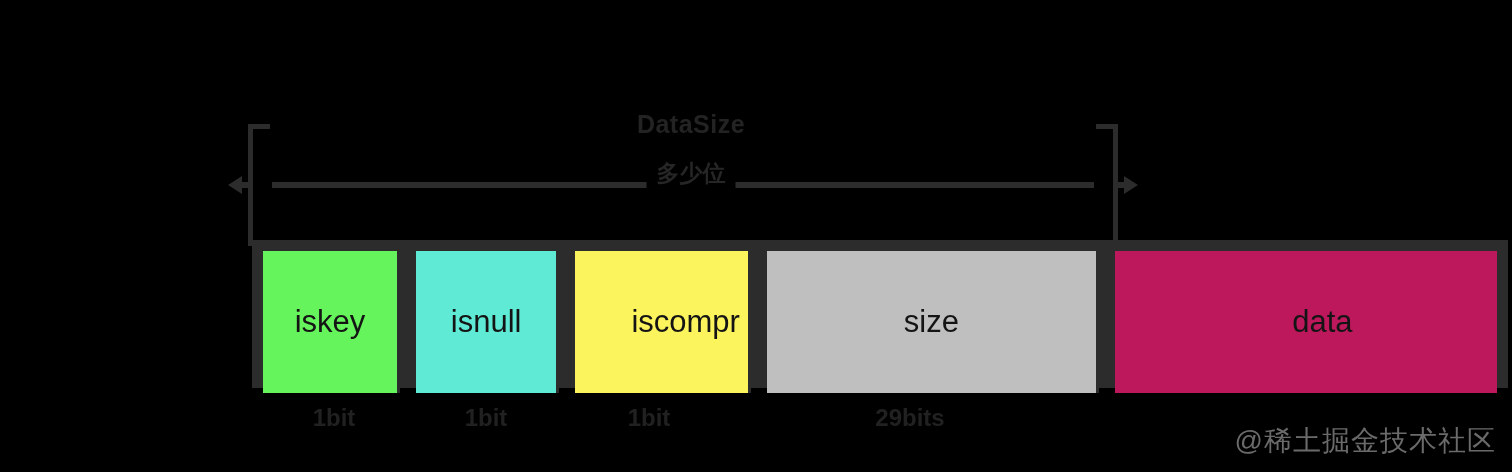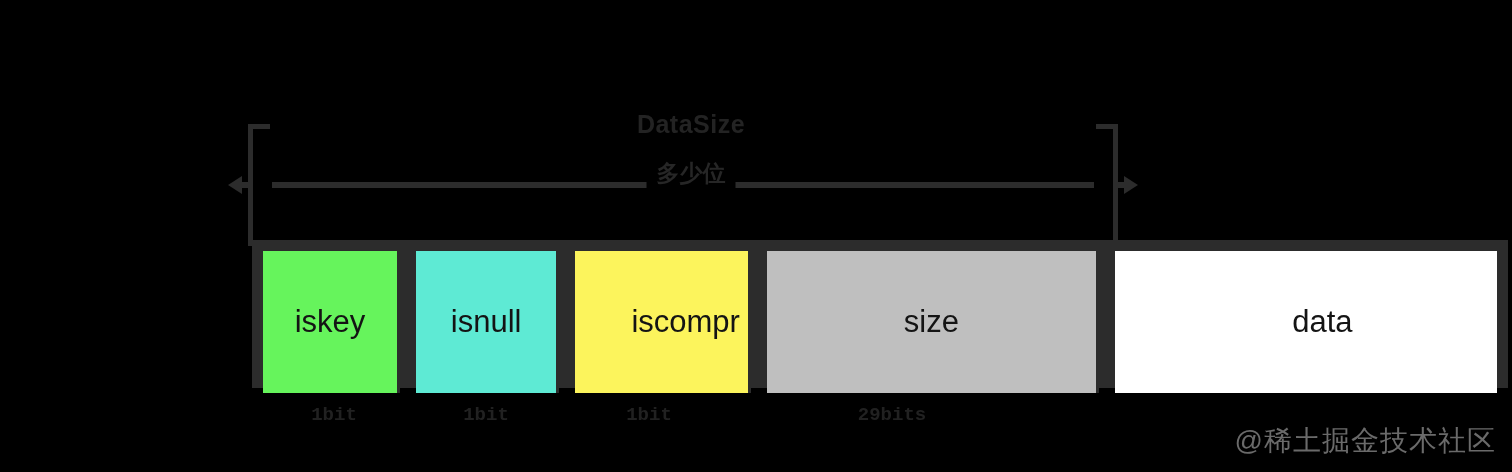--- a/index.html
+++ b/index.html
@@ -131,26 +131,25 @@
     left: 220px;
     top: 364px;
     width: 1256px;
     height: 40px;
   }
 
   .bitlabel {
     position: absolute;
     top: 0;
     text-align: center;
-    font-size: 19px;
+    font-size: 24px;
     font-weight: 700;
     color: #212121;
     white-space: nowrap;
     transform: translateX(-50%);
-    font-family: Liberation Mono, monospace;
   }
 
   
 
   .watermark {
     position: absolute;
     right: 16px;
     bottom: 12px;
     font-size: 28px;
     color: #737373;
@@ -188,26 +187,26 @@
       </div>
       <div class="field" style="width: 155px; background: #5eead4;">
         <span>isnull</span>
       </div>
       <div class="field" style="width: 183px; background: rgb(252, 244, 92); padding-left: 48px;">
         <span>iscompr</span>
       </div>
       <div class="field" style="width: 359px; background: rgb(191, 191, 191);">
         <span>size</span>
       </div>
-      <div class="field" style="width: 411px; background: #ffffff; padding-left: 33px;">
+      <div class="field" style="width: 411px; background: #be185d; padding-left: 33px;">
         <span>data</span>
       </div>
     </div>
 
   <div class="bitrow" id="bitrow">
       <div class="bitlabel" style="left: 74px;">1bit</div>
       <div class="bitlabel" style="left: 226px;">1bit</div>
       <div class="bitlabel" style="left: 389px;">1bit</div>
-      <div class="bitlabel" style="left: 632px;">29bits</div>
+      <div class="bitlabel" style="left: 650px;">29bits</div>
     </div>
 
   <div class="watermark">@稀土掘金技术社区</div>
 </div>
 
 </body></html>

